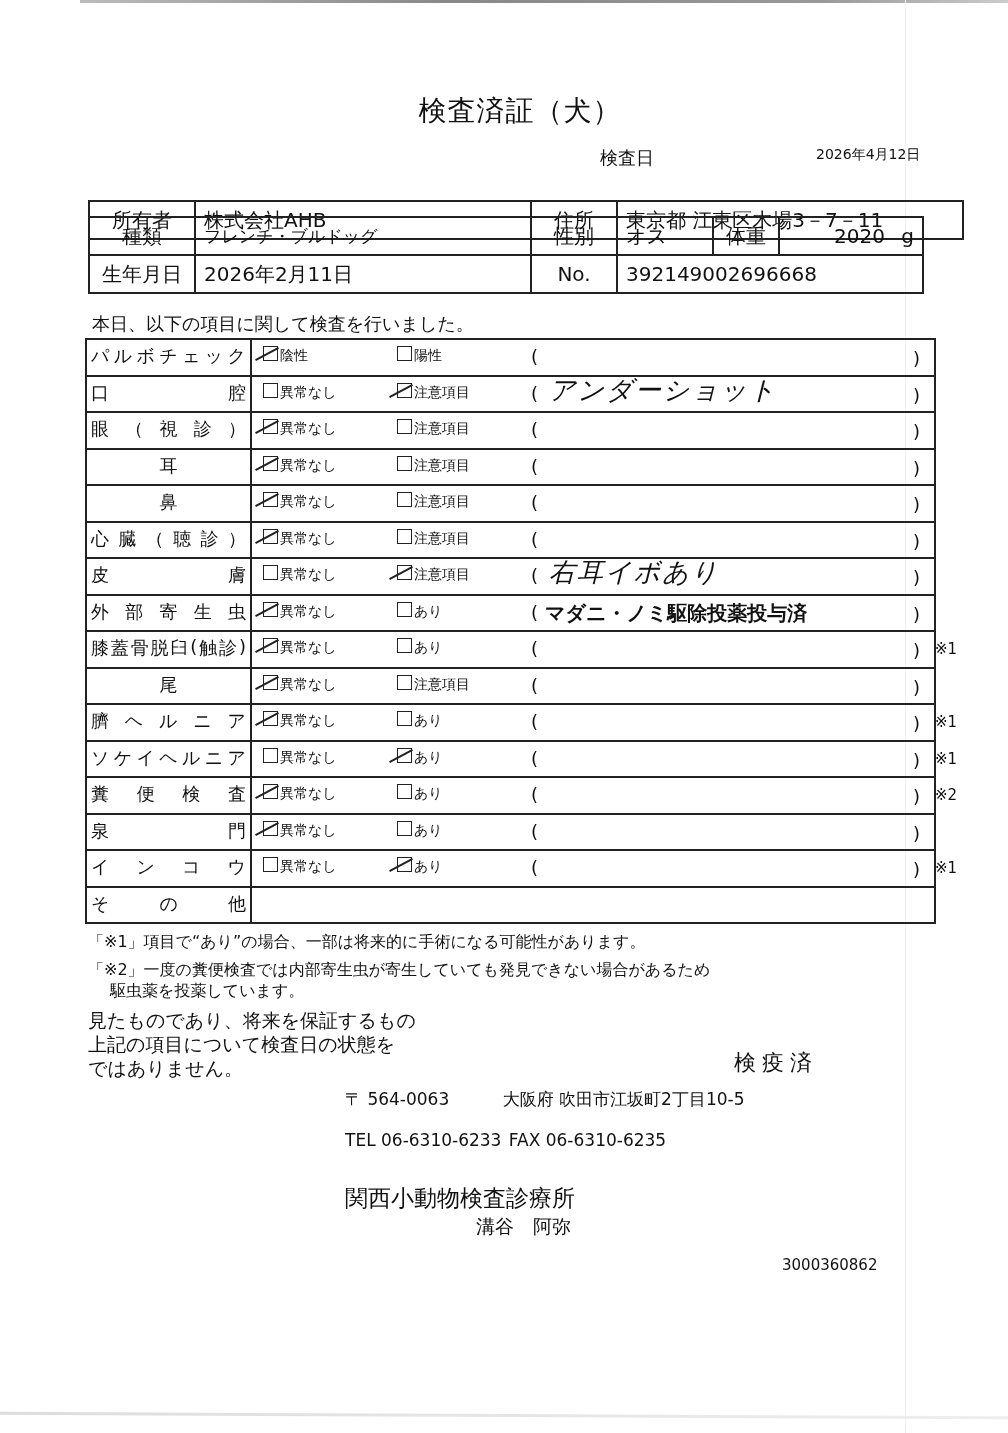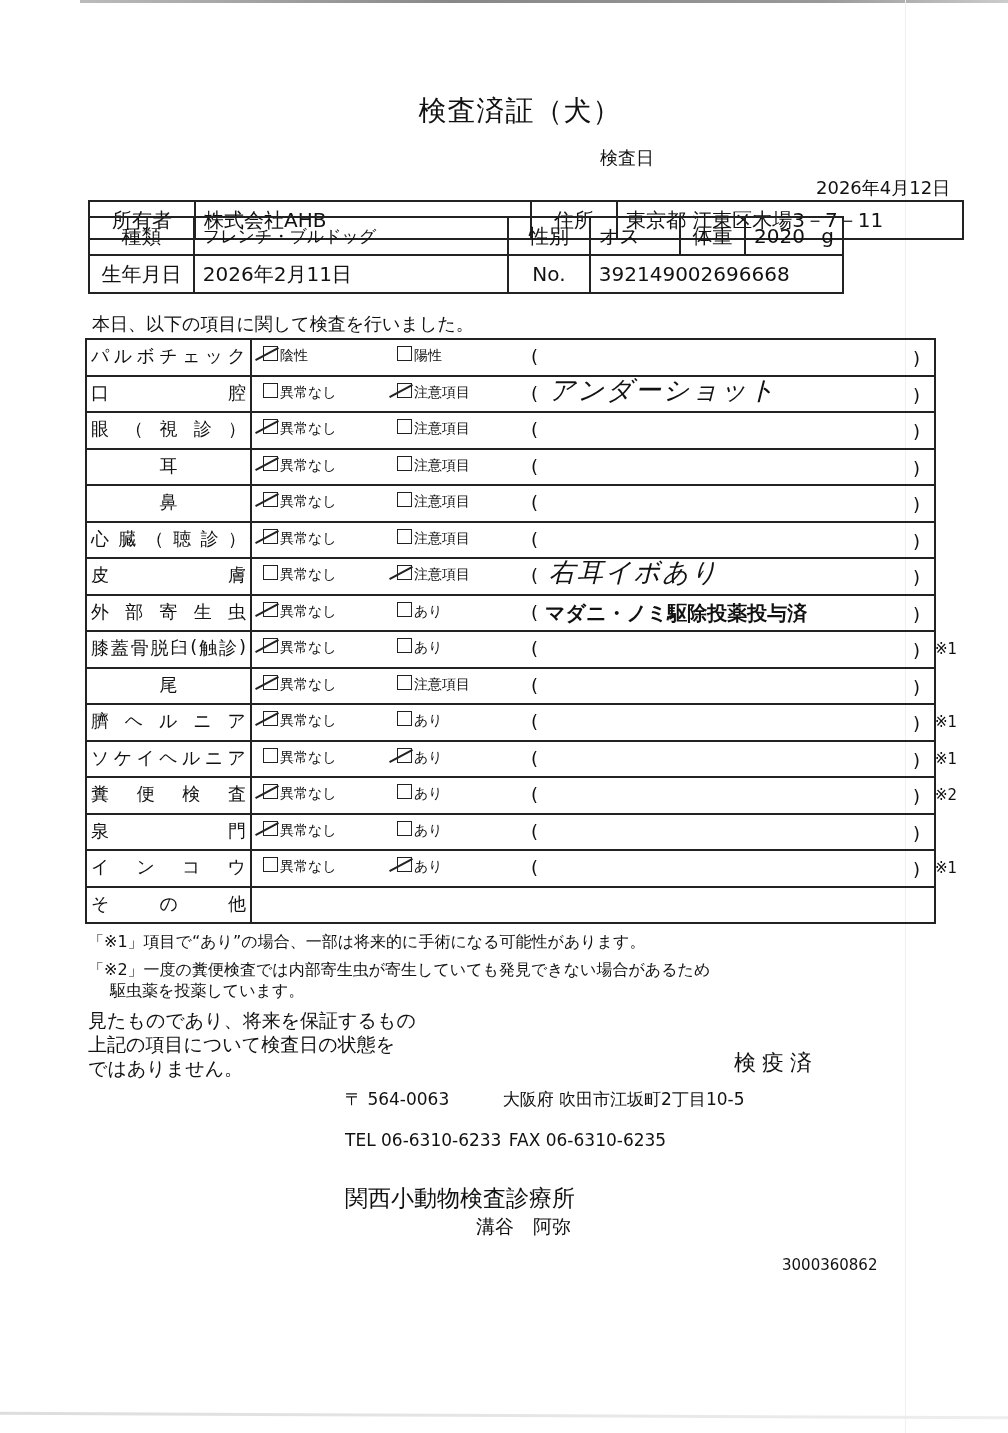--- a/index.html
+++ b/index.html
@@ -8,27 +8,27 @@
     font-family:"DejaVu Sans", "Liberation Sans", sans-serif; color:#111;
   }
   .scan-top { position:absolute; left:80px; top:0; width:928px; height:3px;
     background:linear-gradient(to right, #bbb, #888 40%, #999 80%, #ccc); }
   .scan-bottom { position:absolute; left:0; top:1414px; width:1008px; height:3px;
     background:linear-gradient(to right, #ddd, #eee); transform:rotate(0.25deg); }
   .scan-vline { position:absolute; left:905px; top:0; width:1px; height:1433px; background:#f2eef2; }
   .abs { position:absolute; }
   .title { left:0; width:1040px; top:92px; text-align:center; font-size:28px; letter-spacing:1px; }
   .exam-date-label { left:600px; top:146px; font-size:18px; }
-  .exam-date { left:816px; top:146px; font-size:18px;margin-top:30px; }
+  .exam-date { left:816px; top:146px; font-size:14px; }
 
   table.info { position:absolute; border-collapse:collapse; font-size:20px; }
   table.info td { border:2px solid #222; padding:0 8px; height:36px; white-space:nowrap; }
   td.lbl { text-align:center; }
   .t1 { left:88px; top:168px; width:876px;margin-top:32px; }
-  .t2 { left:88px; top:216px; width:756px; }
+  .t2 { left:88px; top:216px; width:836px; }
   .t2 td { height:42px; }
 
   .intro { left:92px; top:312px; font-size:18px; }
 
   .checks { position:absolute; left:85px; top:338px; width:847px; border-top:2px solid #222; border-left:2px solid #222; border-right:2px solid #222; }
   .row { position:relative; height:36.5px; border-bottom:2px solid #222; box-sizing:border-box; }
   .row .label { position:absolute; left:0; top:0; width:165px; height:100%; border-right:2px solid #222;
     font-size:18px; padding:4px 4px 0 4px; box-sizing:border-box; display:flex; justify-content:space-between; }
   .row .label.center { justify-content:center; }
   .row .opt { position:absolute; top:6px; font-size:14px; white-space:nowrap; }

